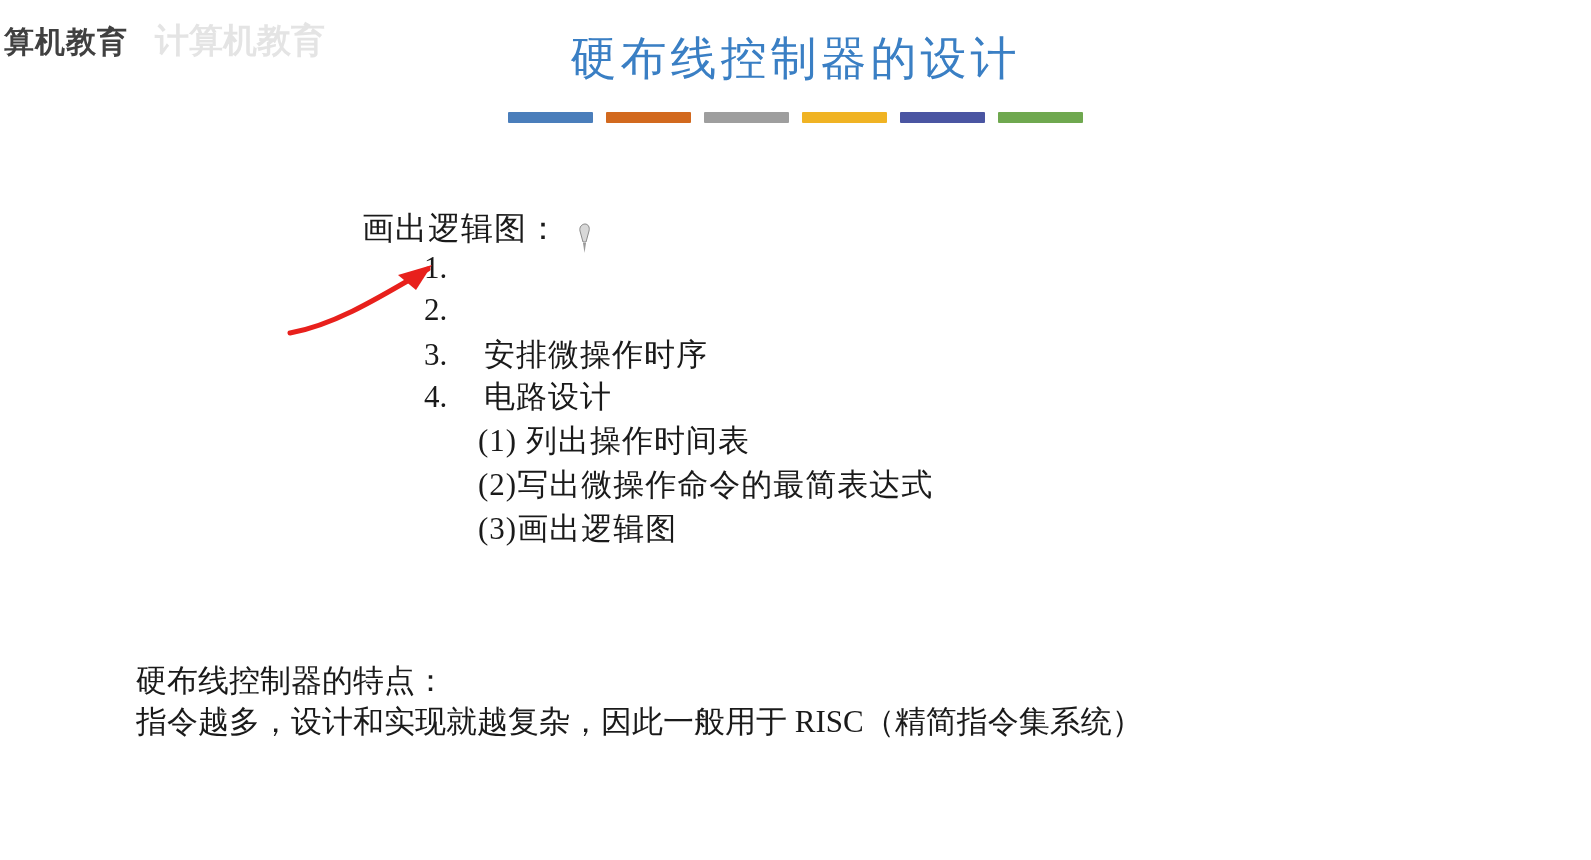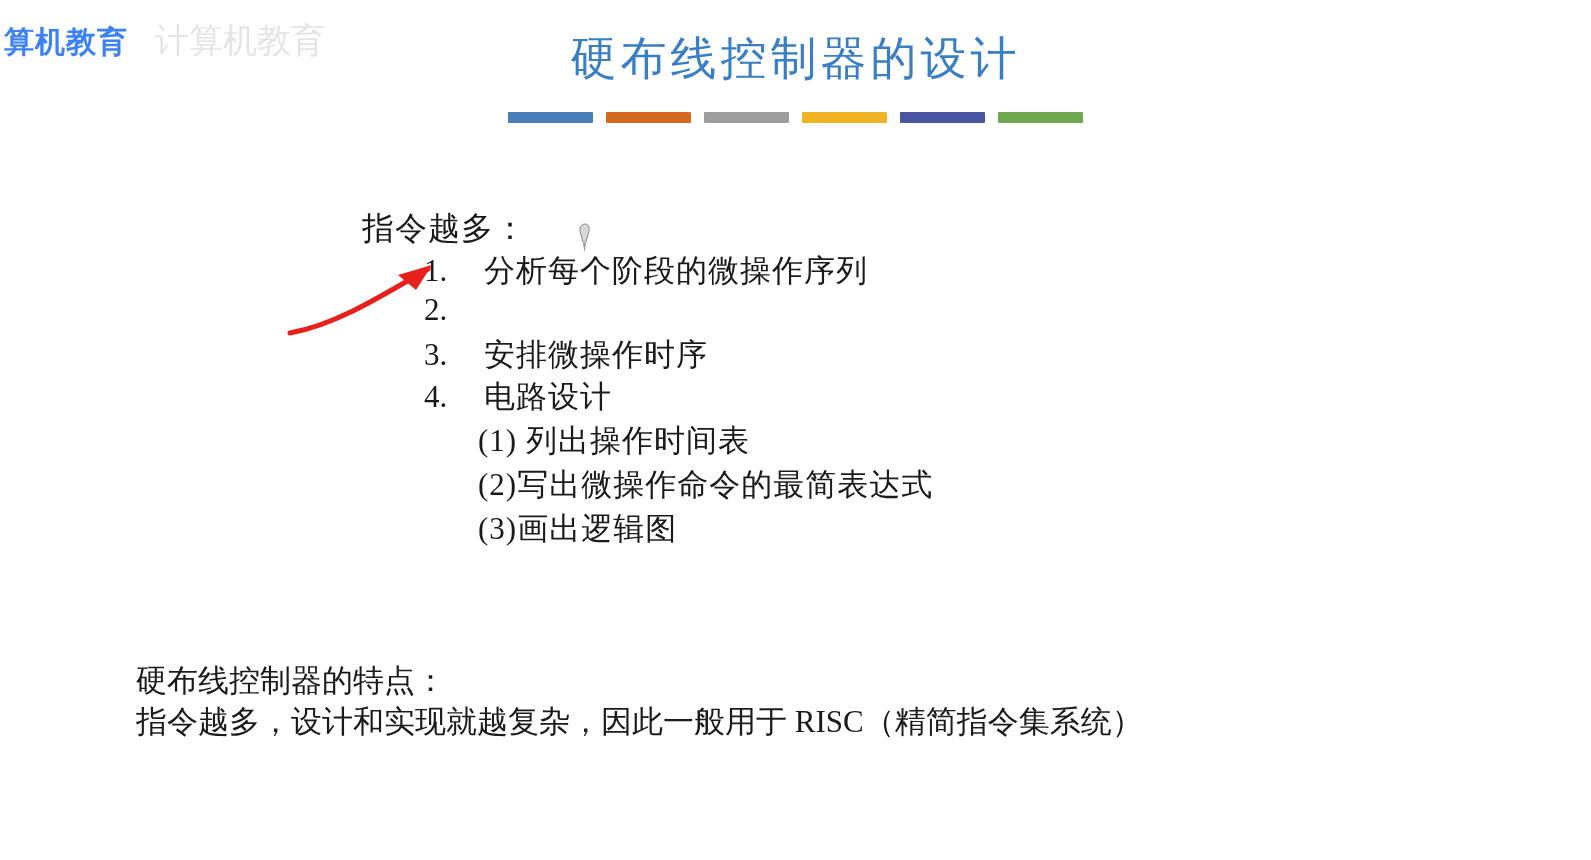--- a/index.html
+++ b/index.html
@@ -24,31 +24,31 @@
     width: 320px;
     height: 60px;
     pointer-events: none;
   }
   .watermark .wm-main {
     position: absolute;
     left: 4px;
     top: 14px;
     font-size: 30px;
     font-weight: bold;
-    color: #3b82f6;
+    color: #404040;
     letter-spacing: 1px;
     white-space: nowrap;
     font-family: "Liberation Sans", sans-serif;
   }
   .watermark .wm-ghost {
     position: absolute;
     left: 155px;
     top: 10px;
     font-size: 34px;
-    font-weight: normal;
+    font-weight: bold;
     color: rgba(120,120,120,0.20);
     white-space: nowrap;
     font-family: "Liberation Sans", sans-serif;
   }
 
   
   .slide-title {
     position: absolute;
     left: 0;
     top: 28px;
@@ -164,26 +164,25 @@
 
 <div class="color-bar">
   <div class="seg" style="background:#4a7ebb"></div>
   <div class="seg" style="background:#d2691e"></div>
   <div class="seg" style="background:#9e9e9e"></div>
   <div class="seg" style="background:#f0b323"></div>
   <div class="seg" style="background:#4a55a2"></div>
   <div class="seg" style="background:#6fa84f"></div>
 </div>
 
-<div class="steps-heading">指令越多：</div>
+<div class="steps-heading">画出逻辑图：</div>
 
 <div class="steps-list">
   <div class="step">
     <span class="num">1.</span>
-    <span class="txt">分析每个阶段的微操作序列</span>
   </div>
   <div class="step">
     <span class="num">2.</span>
   </div>
   <div class="step">
     <span class="num">3.</span>
     <span class="txt">安排微操作时序</span>
   </div>
   <div class="step">
     <span class="num">4.</span>

